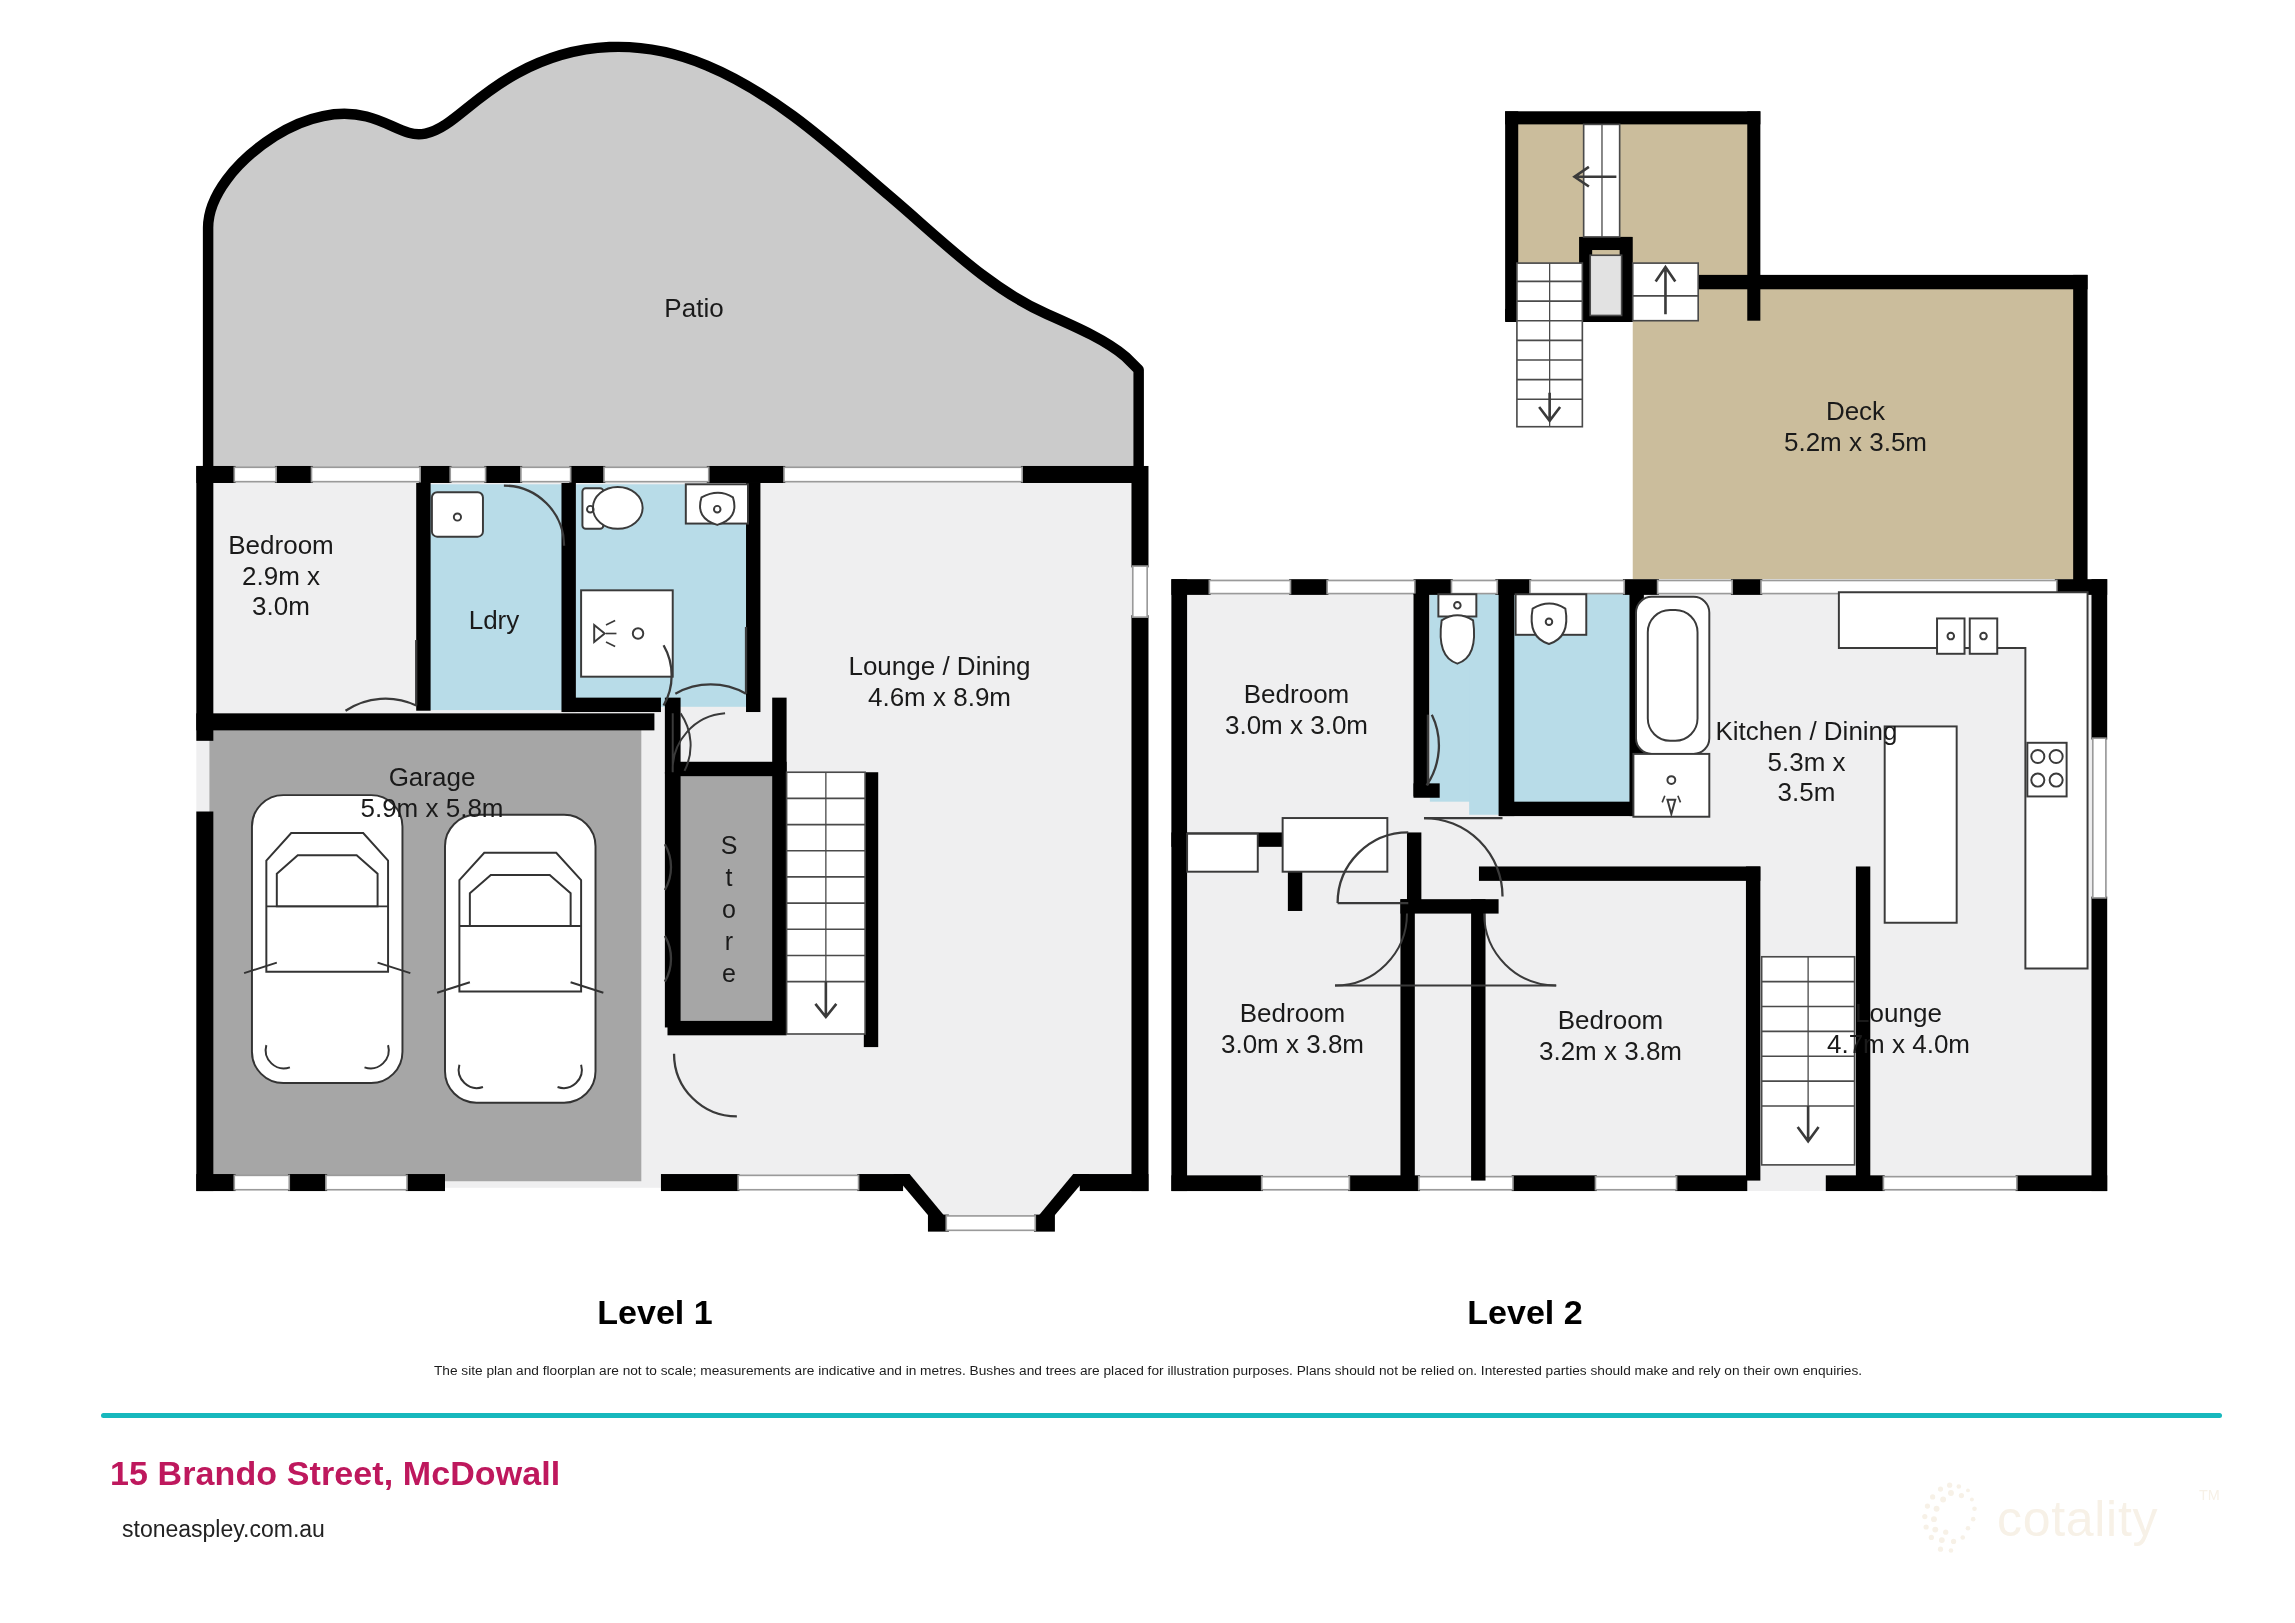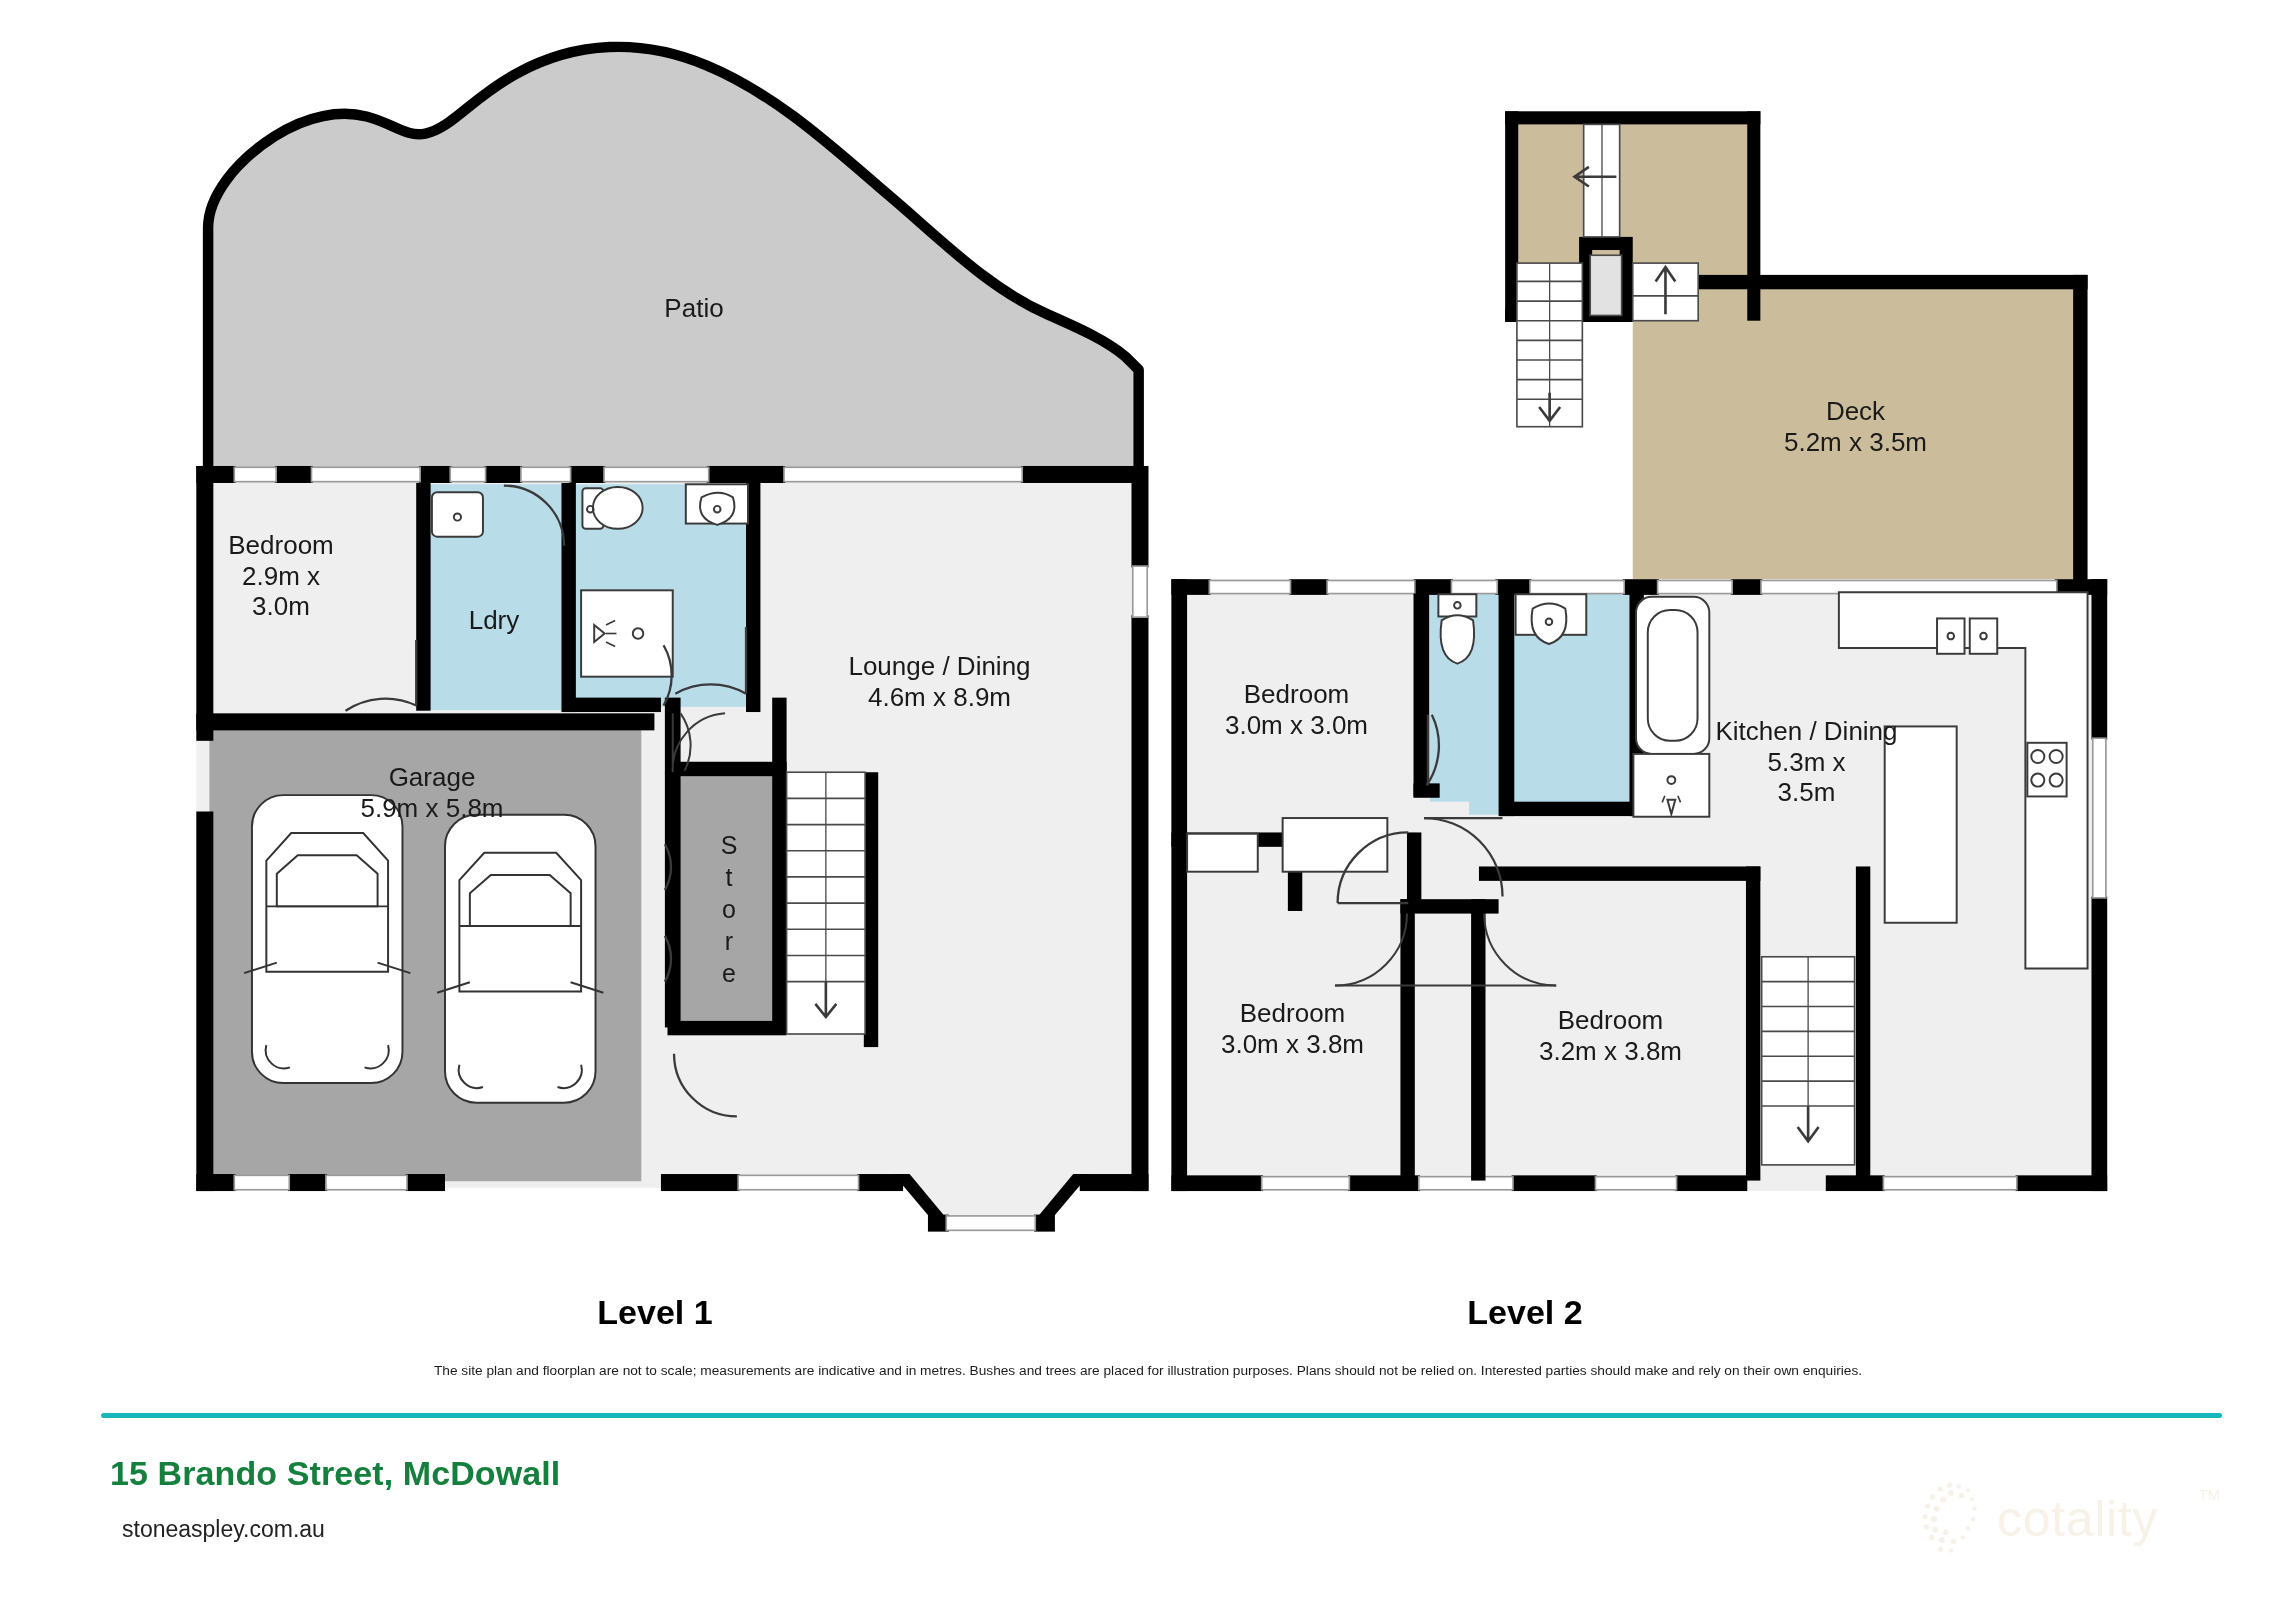--- a/index.html
+++ b/index.html
@@ -5,21 +5,21 @@
   html,body{margin:0;padding:0;background:#ffffff;}
   body{width:2295px;height:1623px;position:relative;font-family:"Liberation Sans",sans-serif;overflow:hidden;}
   .stage{position:absolute;inset:0;}
   svg.plan{position:absolute;top:0;left:0;width:2295px;height:1623px;}
   .lbl{position:absolute;text-align:center;color:#1a1a1a;line-height:1.18;font-family:"Liberation Sans",sans-serif;}
   .rname{font-size:26px;font-weight:400;}
   .rdim{font-size:26px;font-weight:400;}
   .levelcap{position:absolute;font-size:34px;font-weight:700;color:#000000;text-align:center;font-family:"Liberation Sans",sans-serif;}
   .disclaimer{position:absolute;font-size:13.7px;color:#1c1c1c;text-align:center;width:2160px;left:68px;top:1363px;font-family:"Liberation Sans",sans-serif;}
   .rule{position:absolute;left:101px;top:1413px;width:2121px;height:4.6px;background:#17b8bd;border-radius:2.6px;}
-  .addr{position:absolute;left:110px;top:1454px;font-size:34px;font-weight:700;color:#15803d;letter-spacing:0.1px;}
+  .addr{position:absolute;left:110px;top:1454px;font-size:34px;font-weight:700;color:#be185d;letter-spacing:0.1px;}
   .site{position:absolute;left:122px;top:1516px;font-size:23px;color:#222;}
   .wm{position:absolute;left:1918px;top:1476px;width:327px;height:92px;opacity:1;}
   .wm-text{position:absolute;left:79px;top:14.4px;font-size:50px;color:#f7f1e7;font-weight:400;letter-spacing:0.7px;}
   .wm-tm{position:absolute;left:281px;top:11px;font-size:14.4px;color:#f7f1e7;}
   .vert{writing-mode:vertical-rl;text-orientation:upright;letter-spacing:3.9px;}
 </style>
 </head>
 <body>
 
 <div class="stage">
@@ -386,20 +386,24 @@
   <div class="lbl" style="left:1181px;top:998px;width:223px;">
     <div class="rname">Bedroom</div>
     <div class="rdim">3.0m x 3.8m</div>
   </div>
 
   <div class="lbl" style="left:1499px;top:1005px;width:223px;">
     <div class="rname">Bedroom</div>
     <div class="rdim">3.2m x 3.8m</div>
   </div>
 
+  <div class="lbl" style="left:1761px;top:998px;width:275px;">
+    <div class="rname">Lounge</div>
+    <div class="rdim">4.7m x 4.0m</div>
+  </div>
 
   <div class="levelcap" style="left:524px;top:1293px;width:262px;">Level 1</div>
   <div class="levelcap" style="left:1394px;top:1293px;width:262px;">Level 2</div>
 
   <div class="disclaimer">The site plan and floorplan are not to scale; measurements are indicative and in metres. Bushes and trees are placed for illustration purposes. Plans should not be relied on. Interested parties should make and rely on their own enquiries.</div>
   <div class="rule"></div>
   <div class="addr">15 Brando Street, McDowall</div>
   <div class="site">stoneaspley.com.au</div>
 
   <div class="wm">

